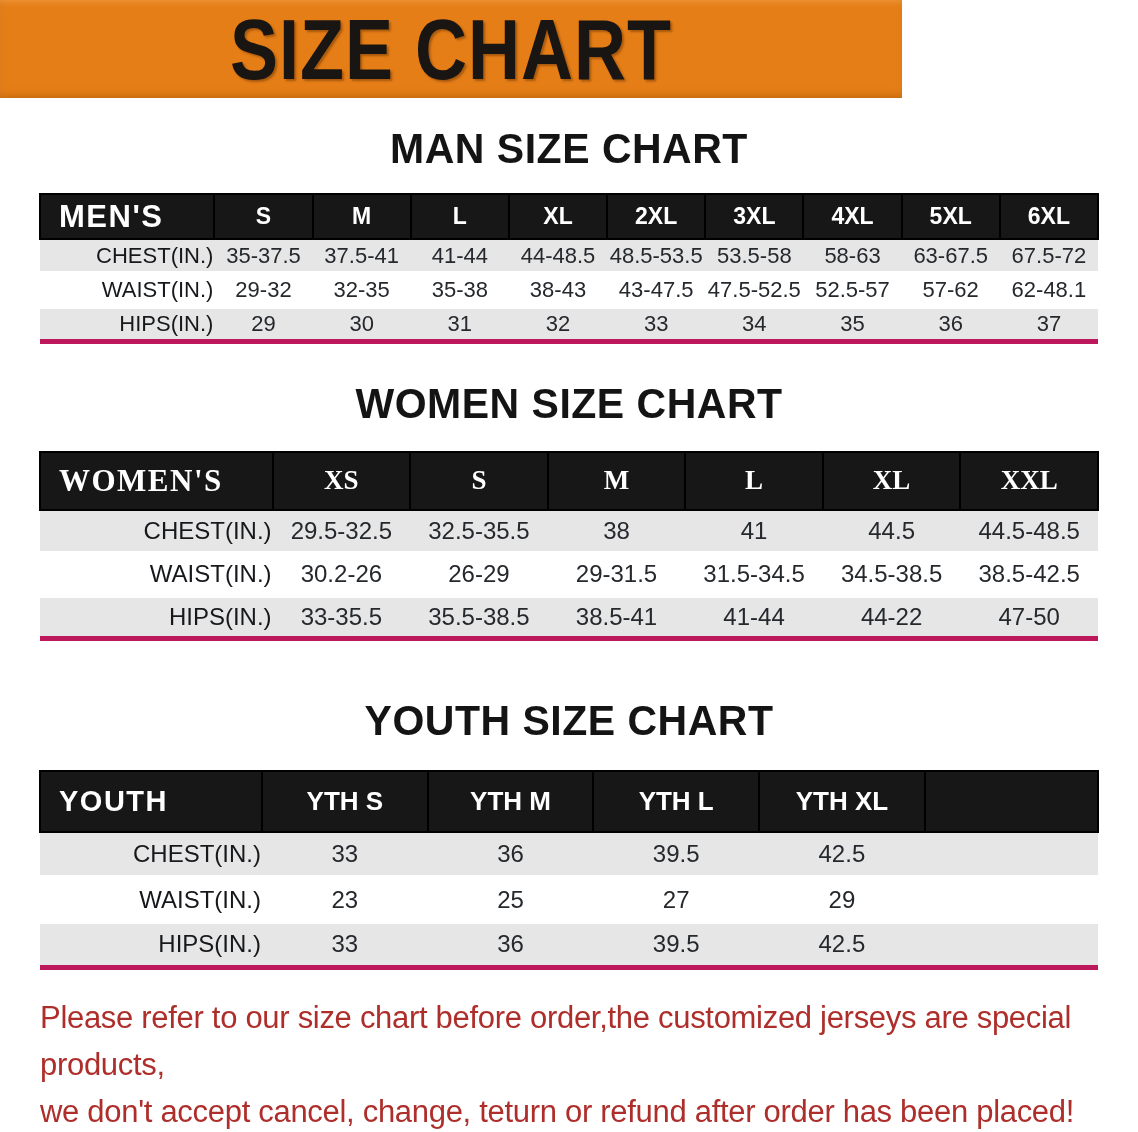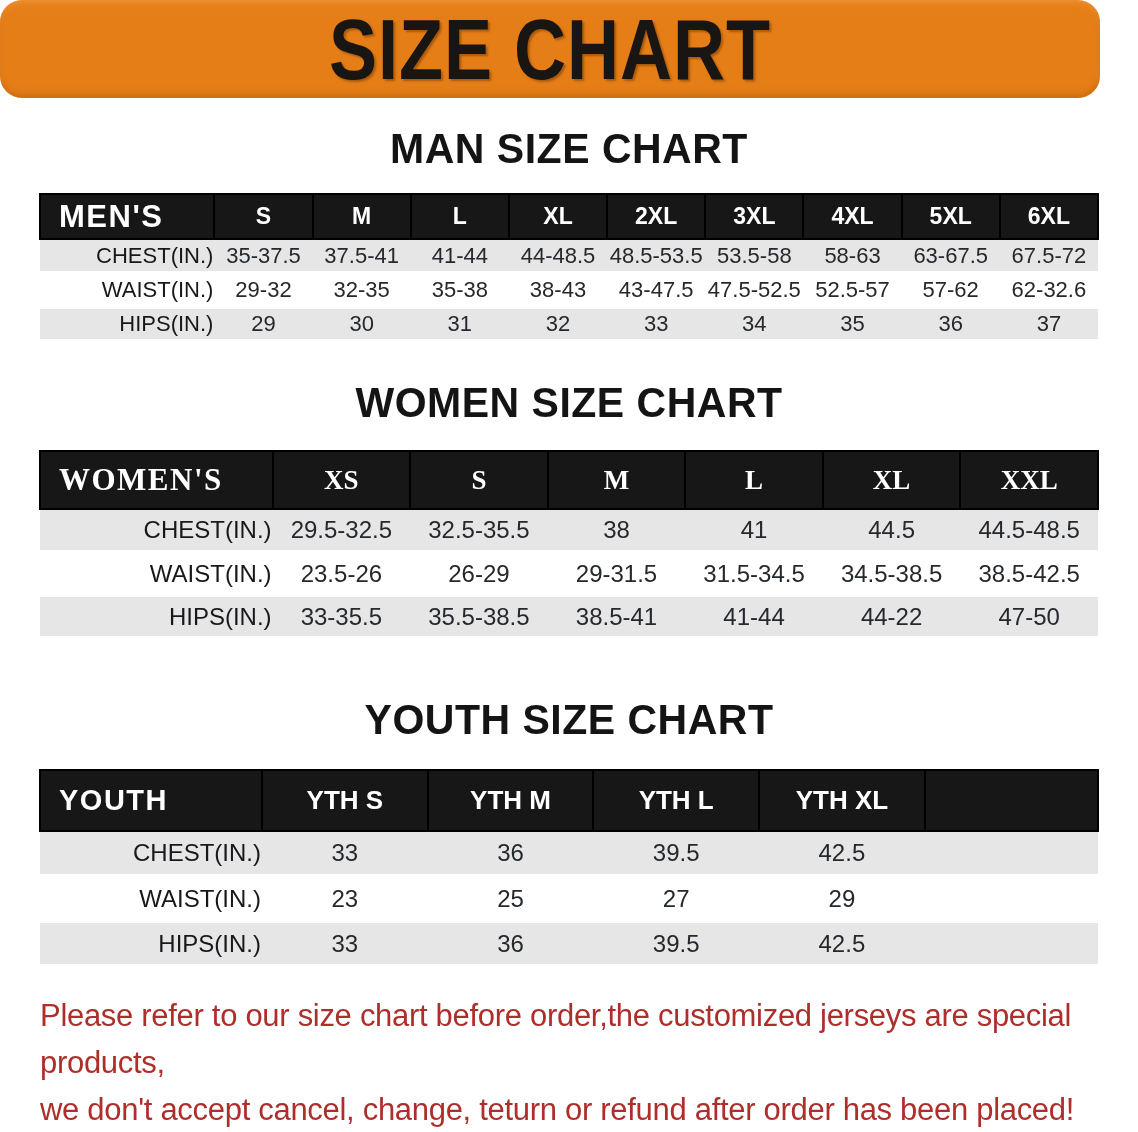--- a/index.html
+++ b/index.html
@@ -2,44 +2,43 @@
 <html><head>
 <meta charset="utf-8">
 <style>
   html,body{margin:0;padding:0;}
   body{
     width:1138px;height:1132px;overflow:hidden;background:#ffffff;
     font-family:"Liberation Sans", sans-serif;
   }
   
   .banner{
-    width:1100px;height:98px;background:#e67e17;
+    width:902px;height:98px;background:#e67e17;
     display:flex;align-items:center;justify-content:center;
     box-shadow:inset 0 -5px 10px -4px rgba(150,75,0,.55), inset 0 4px 8px -4px rgba(255,190,110,.6);
-    border-radius:22px;
   }
   .banner-title{
     font-size:72px;font-weight:800;color:#181512;margin:0;
     letter-spacing:1px;transform:scaleY(1.18);
     text-shadow:2px 2px 2px rgba(90,45,0,.45);
     white-space:nowrap;
   }
   
   .section-heading{
     text-align:center;font-weight:800;color:#141414;
     font-size:41px;letter-spacing:.5px;margin:0;
     transform:scaleY(1.05);
   }
   .sec-men  .section-heading{padding:27px 0 21px;}
   .sec-women .section-heading{padding:36px 0 24px;}
   .sec-youth .section-heading{padding:56px 0 26px;}
   
   table.size-table{
     width:1060px;margin:0 auto;border-collapse:collapse;table-layout:fixed;
-    border-bottom:2px solid #be185d;
+    border-bottom:5px solid #be185d;
   }
   table.size-table thead th{
     background:#171717;color:#ffffff;border:2px solid #000;
     font-weight:600;text-align:center;vertical-align:middle;
   }
   table.size-table thead th.corner{
     text-align:left;padding-left:18px;font-weight:800;letter-spacing:1.5px;
   }
   table.size-table td{
     text-align:center;vertical-align:middle;color:#25282c;
@@ -114,21 +113,21 @@
         <tr>
           <td class="rowlabel">WAIST(IN.)</td>
           <td>29-32</td>
           <td>32-35</td>
           <td>35-38</td>
           <td>38-43</td>
           <td>43-47.5</td>
           <td>47.5-52.5</td>
           <td>52.5-57</td>
           <td>57-62</td>
-          <td>62-32.6</td>
+          <td>62-48.1</td>
         </tr>
         <tr>
           <td class="rowlabel">HIPS(IN.)</td>
           <td>29</td>
           <td>30</td>
           <td>31</td>
           <td>32</td>
           <td>33</td>
           <td>34</td>
           <td>35</td>
@@ -158,21 +157,21 @@
           <td class="rowlabel">CHEST(IN.)</td>
           <td>29.5-32.5</td>
           <td>32.5-35.5</td>
           <td>38</td>
           <td>41</td>
           <td>44.5</td>
           <td>44.5-48.5</td>
         </tr>
         <tr>
           <td class="rowlabel">WAIST(IN.)</td>
-          <td>23.5-26</td>
+          <td>30.2-26</td>
           <td>26-29</td>
           <td>29-31.5</td>
           <td>31.5-34.5</td>
           <td>34.5-38.5</td>
           <td>38.5-42.5</td>
         </tr>
         <tr>
           <td class="rowlabel">HIPS(IN.)</td>
           <td>33-35.5</td>
           <td>35.5-38.5</td>

